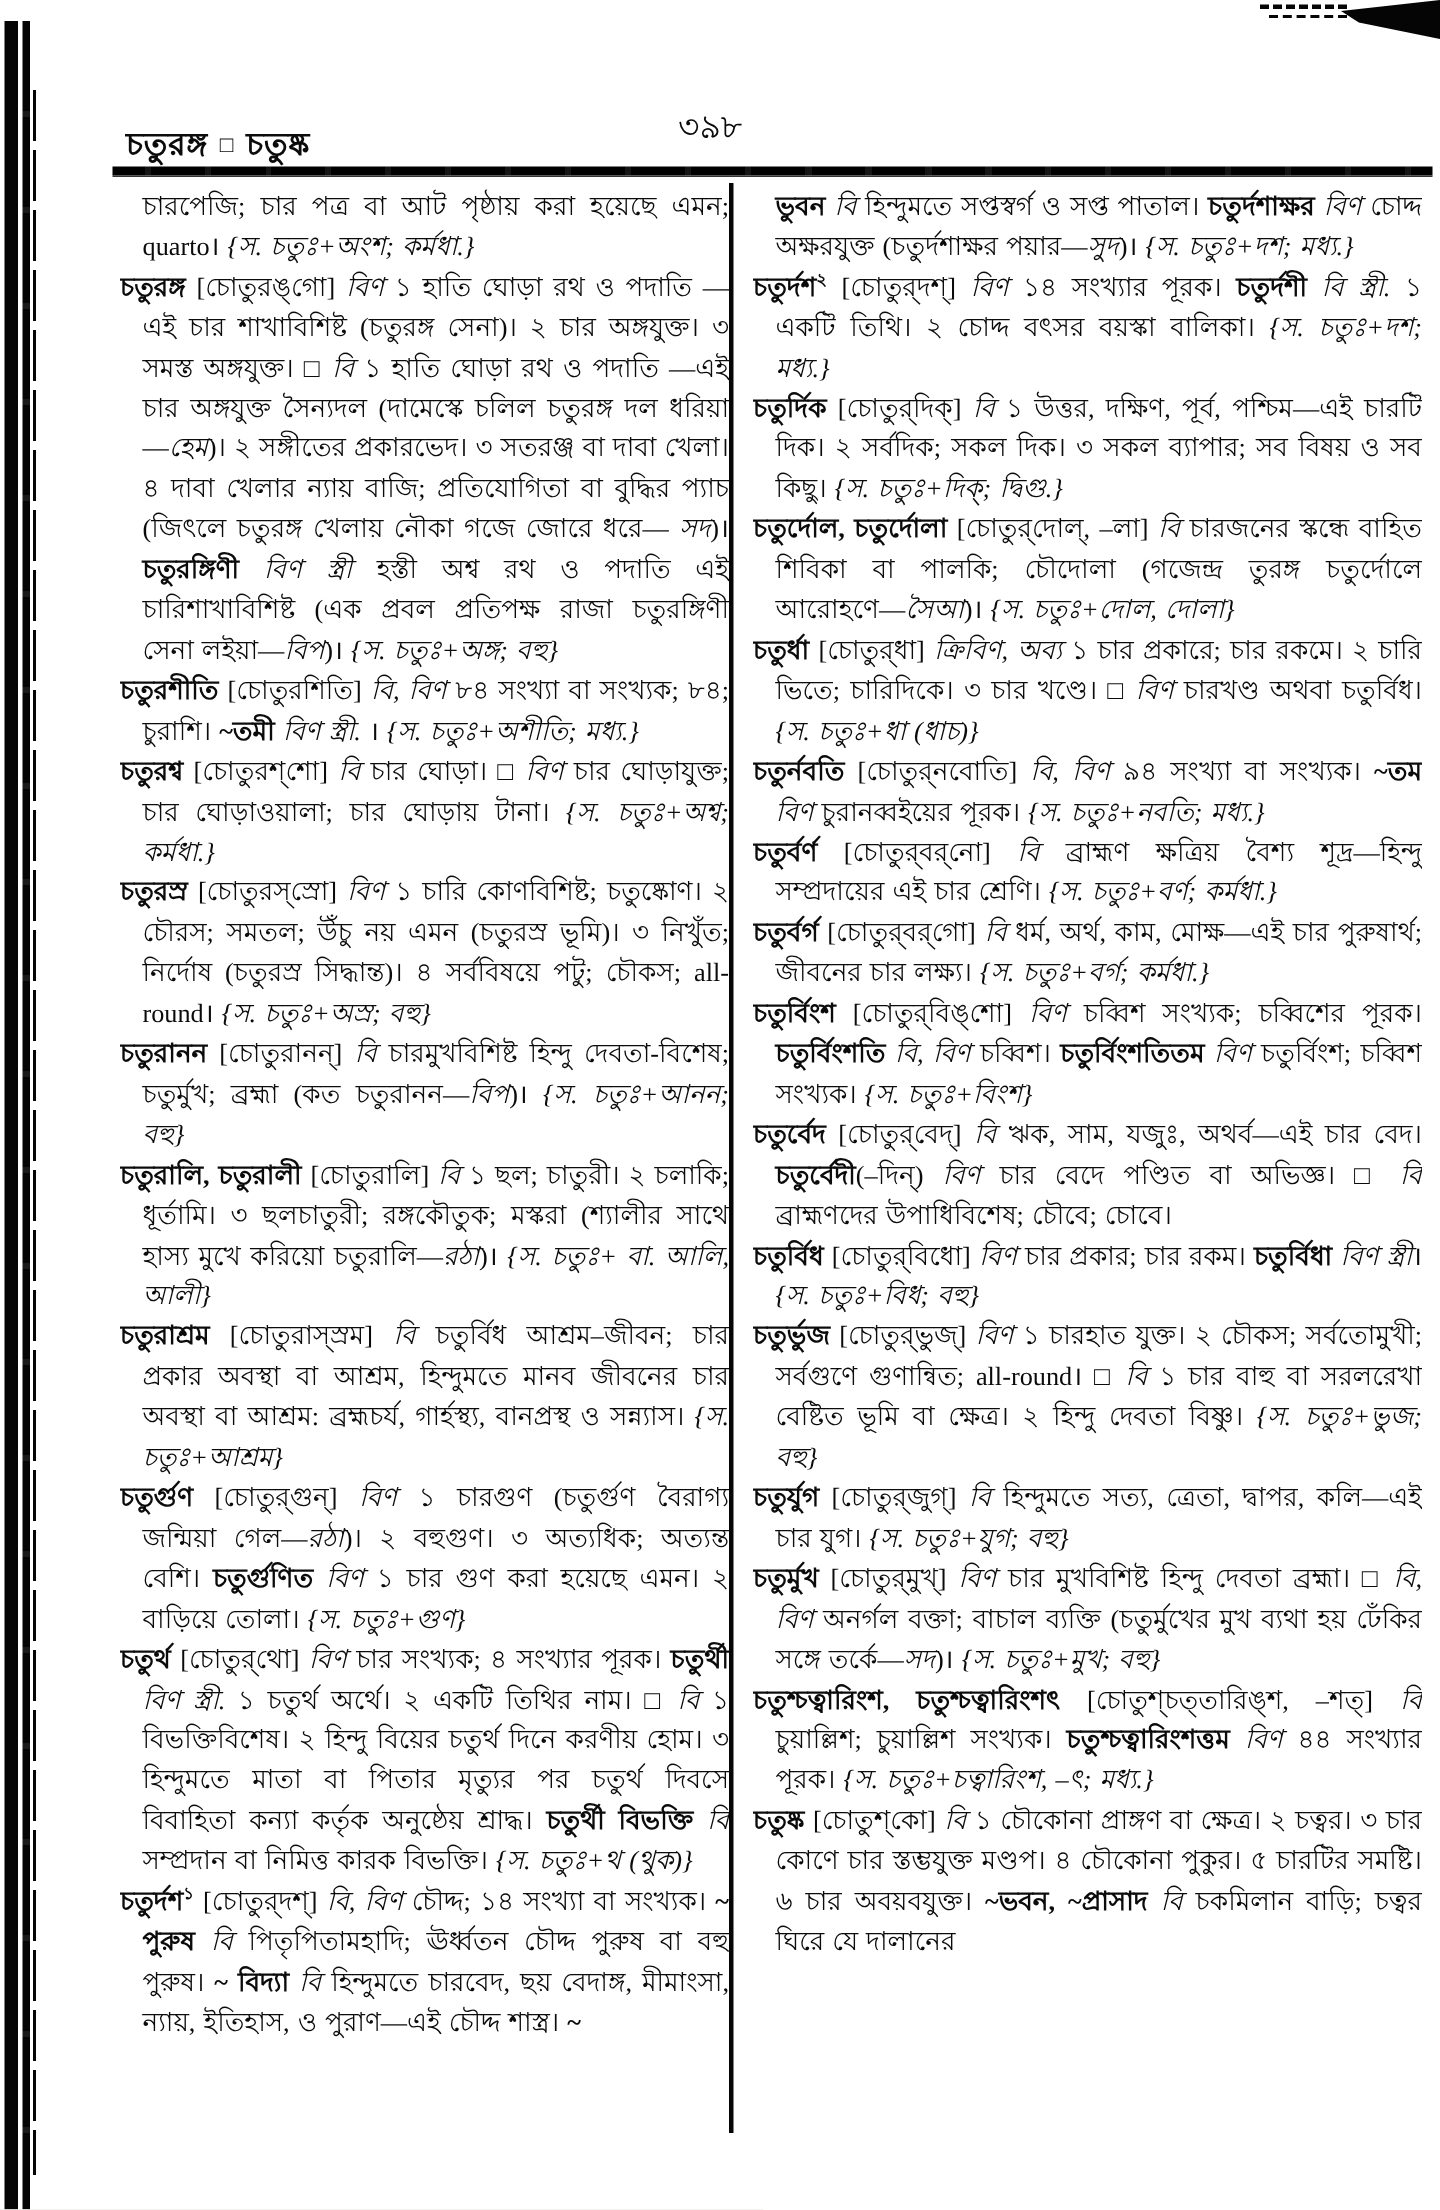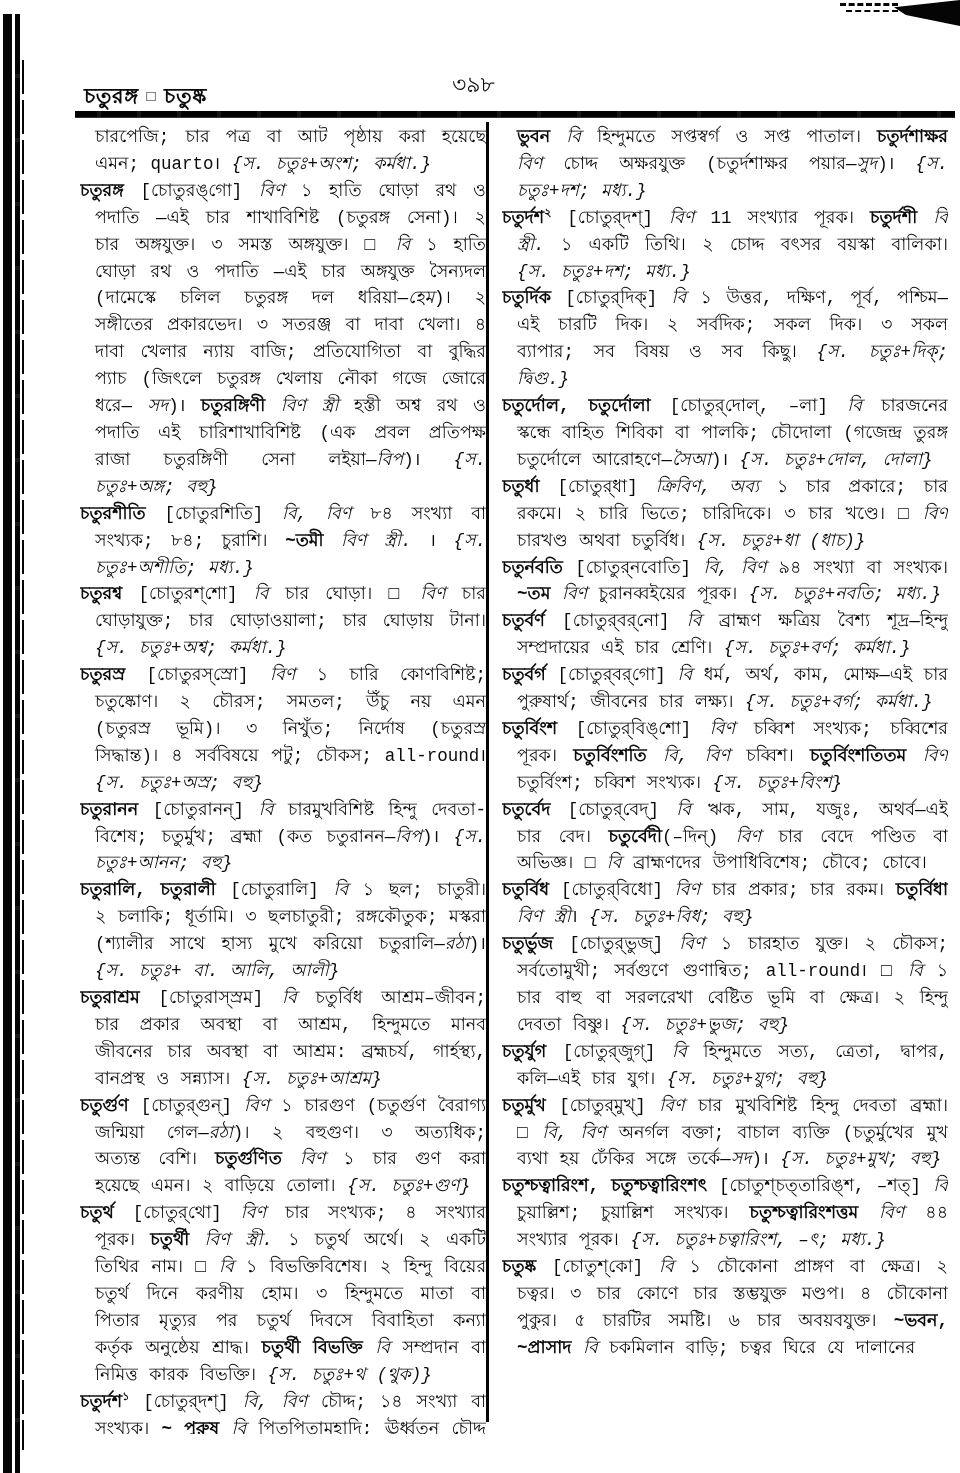--- a/index.html
+++ b/index.html
@@ -1,18 +1,18 @@
 <!DOCTYPE html>
 <html><head>
 <meta charset="utf-8">
 <style>
   html,body{margin:0;padding:0;background:#e8e8e4;}
   .page{
     position:relative;width:960px;height:1473px;background:#ffffff;
-    overflow:hidden;font-family:Liberation Mono, monospace;color:#0b0b0b;
+    overflow:hidden;font-family:Liberation Serif, serif;color:#0b0b0b;
   }
   
   .edge-line{position:absolute;background:#050505;}
   .edge-a{left:3px;top:14px;width:9px;height:1459px;}
   .edge-b{left:15px;top:14px;width:5px;height:1459px;
           background:repeating-linear-gradient(180deg,#050505 0 60px,#1a1a1a 60px 64px);}
   .edge-c{left:22px;top:60px;width:2px;height:1390px;
           background:repeating-linear-gradient(180deg,#050505 0 34px,#fff 34px 40px);}
   
   .corner-wedge{position:absolute;right:0;top:0;width:66px;height:26px;background:#050505;
@@ -67,21 +67,21 @@
       <div class="entry"><span class="b">চতুরস্র</span><span> [চোতুরস্‌স্রো] </span><span class="i">বিণ</span><span> ১ চারি কোণবিশিষ্ট; চতুষ্কোণ। ২ চৌরস; সমতল; উঁচু নয় এমন (চতুরস্র ভূমি)। ৩ নিখুঁত; নির্দোষ (চতুরস্র সিদ্ধান্ত)। ৪ সর্ববিষয়ে পটু; চৌকস; all-round। </span><span class="i">{স. চতুঃ+অস্র; বহু}</span></div>
       <div class="entry"><span class="b">চতুরানন</span><span> [চোতুরানন্] </span><span class="i">বি</span><span> চারমুখবিশিষ্ট হিন্দু দেবতা-বিশেষ; চতুর্মুখ; ব্রহ্মা (কত চতুরানন—</span><span class="i">বিপ</span><span>)। </span><span class="i">{স. চতুঃ+আনন; বহু}</span></div>
       <div class="entry"><span class="b">চতুরালি, চতুরালী</span><span> [চোতুরালি] </span><span class="i">বি</span><span> ১ ছল; চাতুরী। ২ চলাকি; ধূর্তামি। ৩ ছলচাতুরী; রঙ্গকৌতুক; মস্করা (শ্যালীর সাথে হাস্য মুখে করিয়ো চতুরালি—</span><span class="i">রঠা</span><span>)। </span><span class="i">{স. চতুঃ+ বা. আলি, আলী}</span></div>
       <div class="entry"><span class="b">চতুরাশ্রম</span><span> [চোতুরাস্‌স্রম] </span><span class="i">বি</span><span> চতুর্বিধ আশ্রম–জীবন; চার প্রকার অবস্থা বা আশ্রম, হিন্দুমতে মানব জীবনের চার অবস্থা বা আশ্রম: ব্রহ্মচর্য, গার্হস্থ্য, বানপ্রস্থ ও সন্ন্যাস। </span><span class="i">{স. চতুঃ+আশ্রম}</span></div>
       <div class="entry"><span class="b">চতুর্গুণ</span><span> [চোতুর্‌গুন্] </span><span class="i">বিণ</span><span> ১ চারগুণ (চতুর্গুণ বৈরাগ্য জন্মিয়া গেল—</span><span class="i">রঠা</span><span>)। ২ বহুগুণ। ৩ অত্যধিক; অত্যন্ত বেশি। </span><span class="b">চতুর্গুণিত</span><span> </span><span class="i">বিণ</span><span> ১ চার গুণ করা হয়েছে এমন। ২ বাড়িয়ে তোলা। </span><span class="i">{স. চতুঃ+গুণ}</span></div>
       <div class="entry"><span class="b">চতুর্থ</span><span> [চোতুর্‌থো] </span><span class="i">বিণ</span><span> চার সংখ্যক; ৪ সংখ্যার পূরক। </span><span class="b">চতুর্থী</span><span> </span><span class="i">বিণ স্ত্রী.</span><span> ১ চতুর্থ অর্থে। ২ একটি তিথির নাম। □ </span><span class="i">বি</span><span> ১ বিভক্তিবিশেষ। ২ হিন্দু বিয়ের চতুর্থ দিনে করণীয় হোম। ৩ হিন্দুমতে মাতা বা পিতার মৃত্যুর পর চতুর্থ দিবসে বিবাহিতা কন্যা কর্তৃক অনুষ্ঠেয় শ্রাদ্ধ। </span><span class="b">চতুর্থী বিভক্তি</span><span> </span><span class="i">বি</span><span> সম্প্রদান বা নিমিত্ত কারক বিভক্তি। </span><span class="i">{স. চতুঃ+থ (থুক)}</span></div>
       <div class="entry"><span class="b">চতুর্দশ</span><span class="sup">১</span><span> [চোতুর্‌দশ্] </span><span class="i">বি, বিণ</span><span> চৌদ্দ; ১৪ সংখ্যা বা সংখ্যক। </span><span class="b">~ পুরুষ</span><span> </span><span class="i">বি</span><span> পিতৃপিতামহাদি; ঊর্ধ্বতন চৌদ্দ পুরুষ বা বহু পুরুষ। </span><span class="b">~ বিদ্যা</span><span> </span><span class="i">বি</span><span> হিন্দুমতে চারবেদ, ছয় বেদাঙ্গ, মীমাংসা, ন্যায়, ইতিহাস, ও পুরাণ—এই চৌদ্দ শাস্ত্র। </span><span class="b">~</span></div>
     </div>
   <div class="col col-right">
       <div class="entry cont"><span class="b">ভুবন</span><span> </span><span class="i">বি</span><span> হিন্দুমতে সপ্তস্বর্গ ও সপ্ত পাতাল। </span><span class="b">চতুর্দশাক্ষর</span><span> </span><span class="i">বিণ</span><span> চোদ্দ অক্ষরযুক্ত (চতুর্দশাক্ষর পয়ার—</span><span class="i">সুদ</span><span>)। </span><span class="i">{স. চতুঃ+দশ; মধ্য.}</span></div>
-      <div class="entry"><span class="b">চতুর্দশ</span><span class="sup">২</span><span> [চোতুর্‌দশ্] </span><span class="i">বিণ</span><span> 11 সংখ্যার পূরক। </span><span class="b">চতুর্দশী</span><span> </span><span class="i">বি স্ত্রী.</span><span> ১ একটি তিথি। ২ চোদ্দ বৎসর বয়স্কা বালিকা। </span><span class="i">{স. চতুঃ+দশ; মধ্য.}</span></div>
+      <div class="entry"><span class="b">চতুর্দশ</span><span class="sup">২</span><span> [চোতুর্‌দশ্] </span><span class="i">বিণ</span><span> ১৪ সংখ্যার পূরক। </span><span class="b">চতুর্দশী</span><span> </span><span class="i">বি স্ত্রী.</span><span> ১ একটি তিথি। ২ চোদ্দ বৎসর বয়স্কা বালিকা। </span><span class="i">{স. চতুঃ+দশ; মধ্য.}</span></div>
       <div class="entry"><span class="b">চতুর্দিক</span><span> [চোতুর্‌দিক্] </span><span class="i">বি</span><span> ১ উত্তর, দক্ষিণ, পূর্ব, পশ্চিম—এই চারটি দিক। ২ সর্বদিক; সকল দিক। ৩ সকল ব্যাপার; সব বিষয় ও সব কিছু। </span><span class="i">{স. চতুঃ+দিক্; দ্বিগু.}</span></div>
       <div class="entry"><span class="b">চতুর্দোল, চতুর্দোলা</span><span> [চোতুর্‌দোল্, –লা] </span><span class="i">বি</span><span> চারজনের স্কন্ধে বাহিত শিবিকা বা পালকি; চৌদোলা (গজেন্দ্র তুরঙ্গ চতুর্দোলে আরোহণে—</span><span class="i">সৈআ</span><span>)। </span><span class="i">{স. চতুঃ+দোল, দোলা}</span></div>
       <div class="entry"><span class="b">চতুর্ধা</span><span> [চোতুর্‌ধা] </span><span class="i">ক্রিবিণ, অব্য</span><span> ১ চার প্রকারে; চার রকমে। ২ চারি ভিতে; চারিদিকে। ৩ চার খণ্ডে। □ </span><span class="i">বিণ</span><span> চারখণ্ড অথবা চতুর্বিধ। </span><span class="i">{স. চতুঃ+ধা (ধাচ)}</span></div>
       <div class="entry"><span class="b">চতুর্নবতি</span><span> [চোতুর্‌নবোতি] </span><span class="i">বি, বিণ</span><span> ৯৪ সংখ্যা বা সংখ্যক। </span><span class="b">~তম</span><span> </span><span class="i">বিণ</span><span> চুরানব্বইয়ের পূরক। </span><span class="i">{স. চতুঃ+নবতি; মধ্য.}</span></div>
       <div class="entry"><span class="b">চতুর্বর্ণ</span><span> [চোতুর্‌বর্‌নো] </span><span class="i">বি</span><span> ব্রাহ্মণ ক্ষত্রিয় বৈশ্য শূদ্র—হিন্দু সম্প্রদায়ের এই চার শ্রেণি। </span><span class="i">{স. চতুঃ+বর্ণ; কর্মধা.}</span></div>
       <div class="entry"><span class="b">চতুর্বর্গ</span><span> [চোতুর্‌বর্‌গো] </span><span class="i">বি</span><span> ধর্ম, অর্থ, কাম, মোক্ষ—এই চার পুরুষার্থ; জীবনের চার লক্ষ্য। </span><span class="i">{স. চতুঃ+বর্গ; কর্মধা.}</span></div>
       <div class="entry"><span class="b">চতুর্বিংশ</span><span> [চোতুর্‌বিঙ্‌শো] </span><span class="i">বিণ</span><span> চব্বিশ সংখ্যক; চব্বিশের পূরক। </span><span class="b">চতুর্বিংশতি</span><span> </span><span class="i">বি, বিণ</span><span> চব্বিশ। </span><span class="b">চতুর্বিংশতিতম</span><span> </span><span class="i">বিণ</span><span> চতুর্বিংশ; চব্বিশ সংখ্যক। </span><span class="i">{স. চতুঃ+বিংশ}</span></div>
       <div class="entry"><span class="b">চতুর্বেদ</span><span> [চোতুর্‌বেদ্] </span><span class="i">বি</span><span> ঋক, সাম, যজুঃ, অথর্ব—এই চার বেদ। </span><span class="b">চতুর্বেদী</span><span>(–দিন্) </span><span class="i">বিণ</span><span> চার বেদে পণ্ডিত বা অভিজ্ঞ। □ </span><span class="i">বি</span><span> ব্রাহ্মণদের উপাধিবিশেষ; চৌবে; চোবে।</span></div>
       <div class="entry"><span class="b">চতুর্বিধ</span><span> [চোতুর্‌বিধো] </span><span class="i">বিণ</span><span> চার প্রকার; চার রকম। </span><span class="b">চতুর্বিধা</span><span> </span><span class="i">বিণ স্ত্রী</span><span>। </span><span class="i">{স. চতুঃ+বিধ; বহু}</span></div>
       <div class="entry"><span class="b">চতুর্ভুজ</span><span> [চোতুর্‌ভুজ্] </span><span class="i">বিণ</span><span> ১ চারহাত যুক্ত। ২ চৌকস; সর্বতোমুখী; সর্বগুণে গুণান্বিত; all-round। □ </span><span class="i">বি</span><span> ১ চার বাহু বা সরলরেখা বেষ্টিত ভূমি বা ক্ষেত্র। ২ হিন্দু দেবতা বিষ্ণু। </span><span class="i">{স. চতুঃ+ভুজ; বহু}</span></div>

